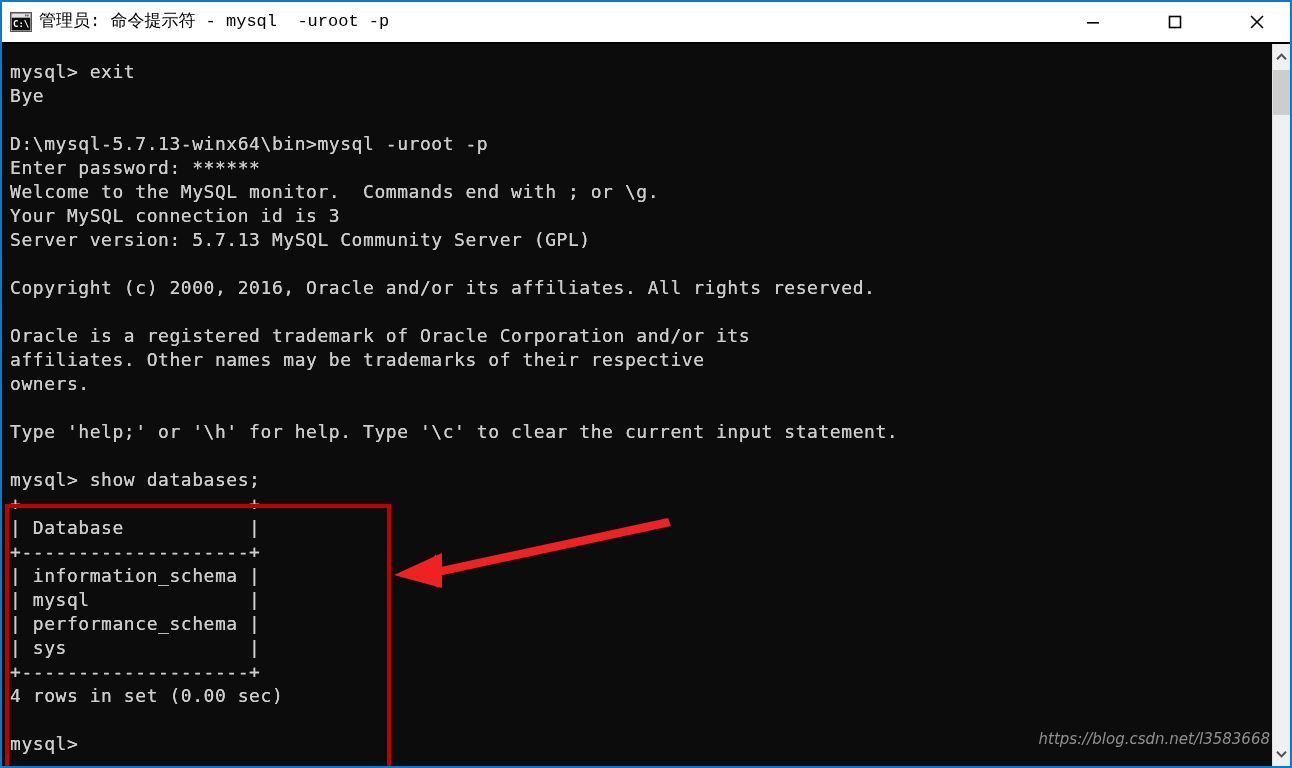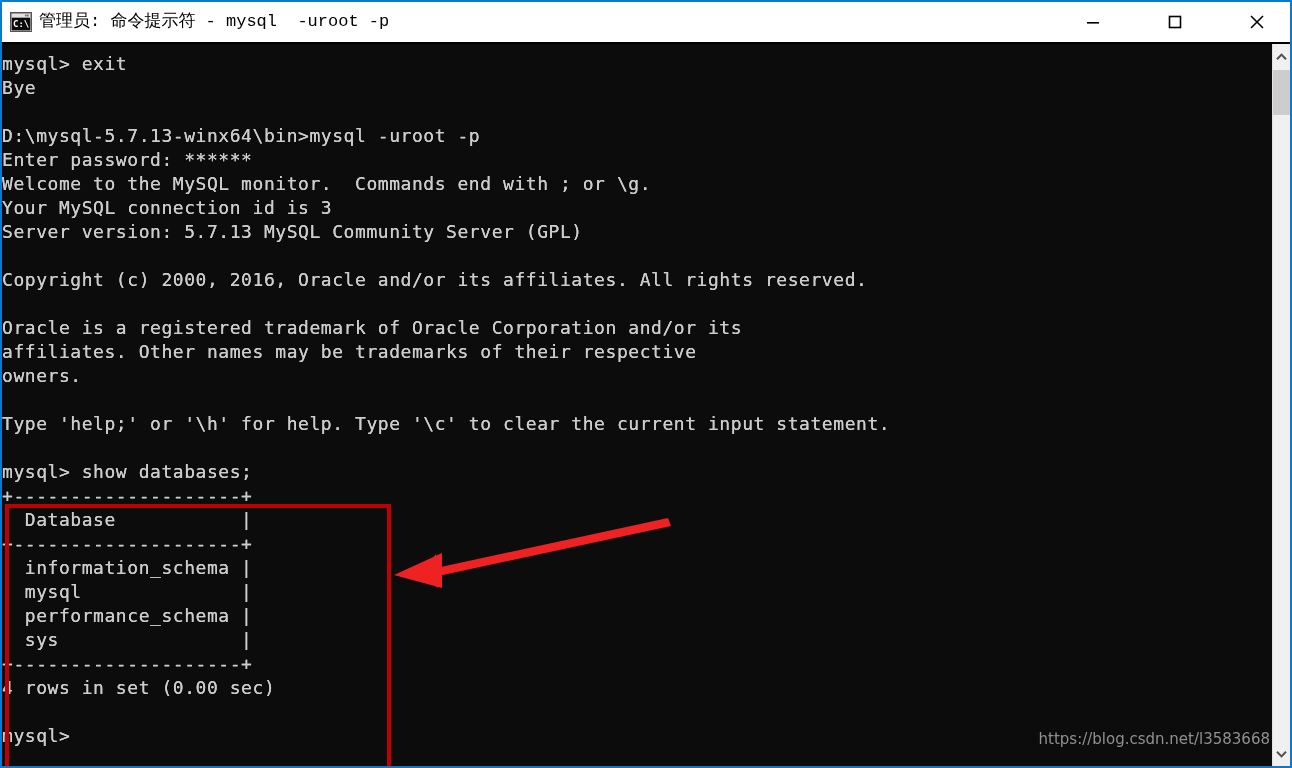--- a/index.html
+++ b/index.html
@@ -75,21 +75,21 @@
     top: 42px;
     width: 1270px;
     height: 722px;
     background: #0c0c0c;
     overflow: hidden;
   }
   #term-text {
     position: absolute;
     left: 0px;
     top: 8px;
-    margin: 0;
+    margin: 8px;
     font-family: "DejaVu Sans Mono", "Liberation Mono", monospace;
     font-size: 18px;
     line-height: 24px;
     letter-spacing: 0.55px;
     color: #cccccc;
     white-space: pre;
     text-shadow: 0 0 0 #cccccc;
   }
 
   
@@ -147,20 +147,21 @@
   
   #watermark {
     position: absolute;
     right: 20px;
     bottom: 18px;
     font-family: "DejaVu Sans", "Liberation Sans", sans-serif;
     font-size: 15px;
     color: #909090;
     white-space: pre;
     user-select: none;
+    font-style: italic;
   }
 </style>
 </head>
 <body>
 
 <div id="window">
 
   <div id="titlebar">
 
     <span id="app-icon">

